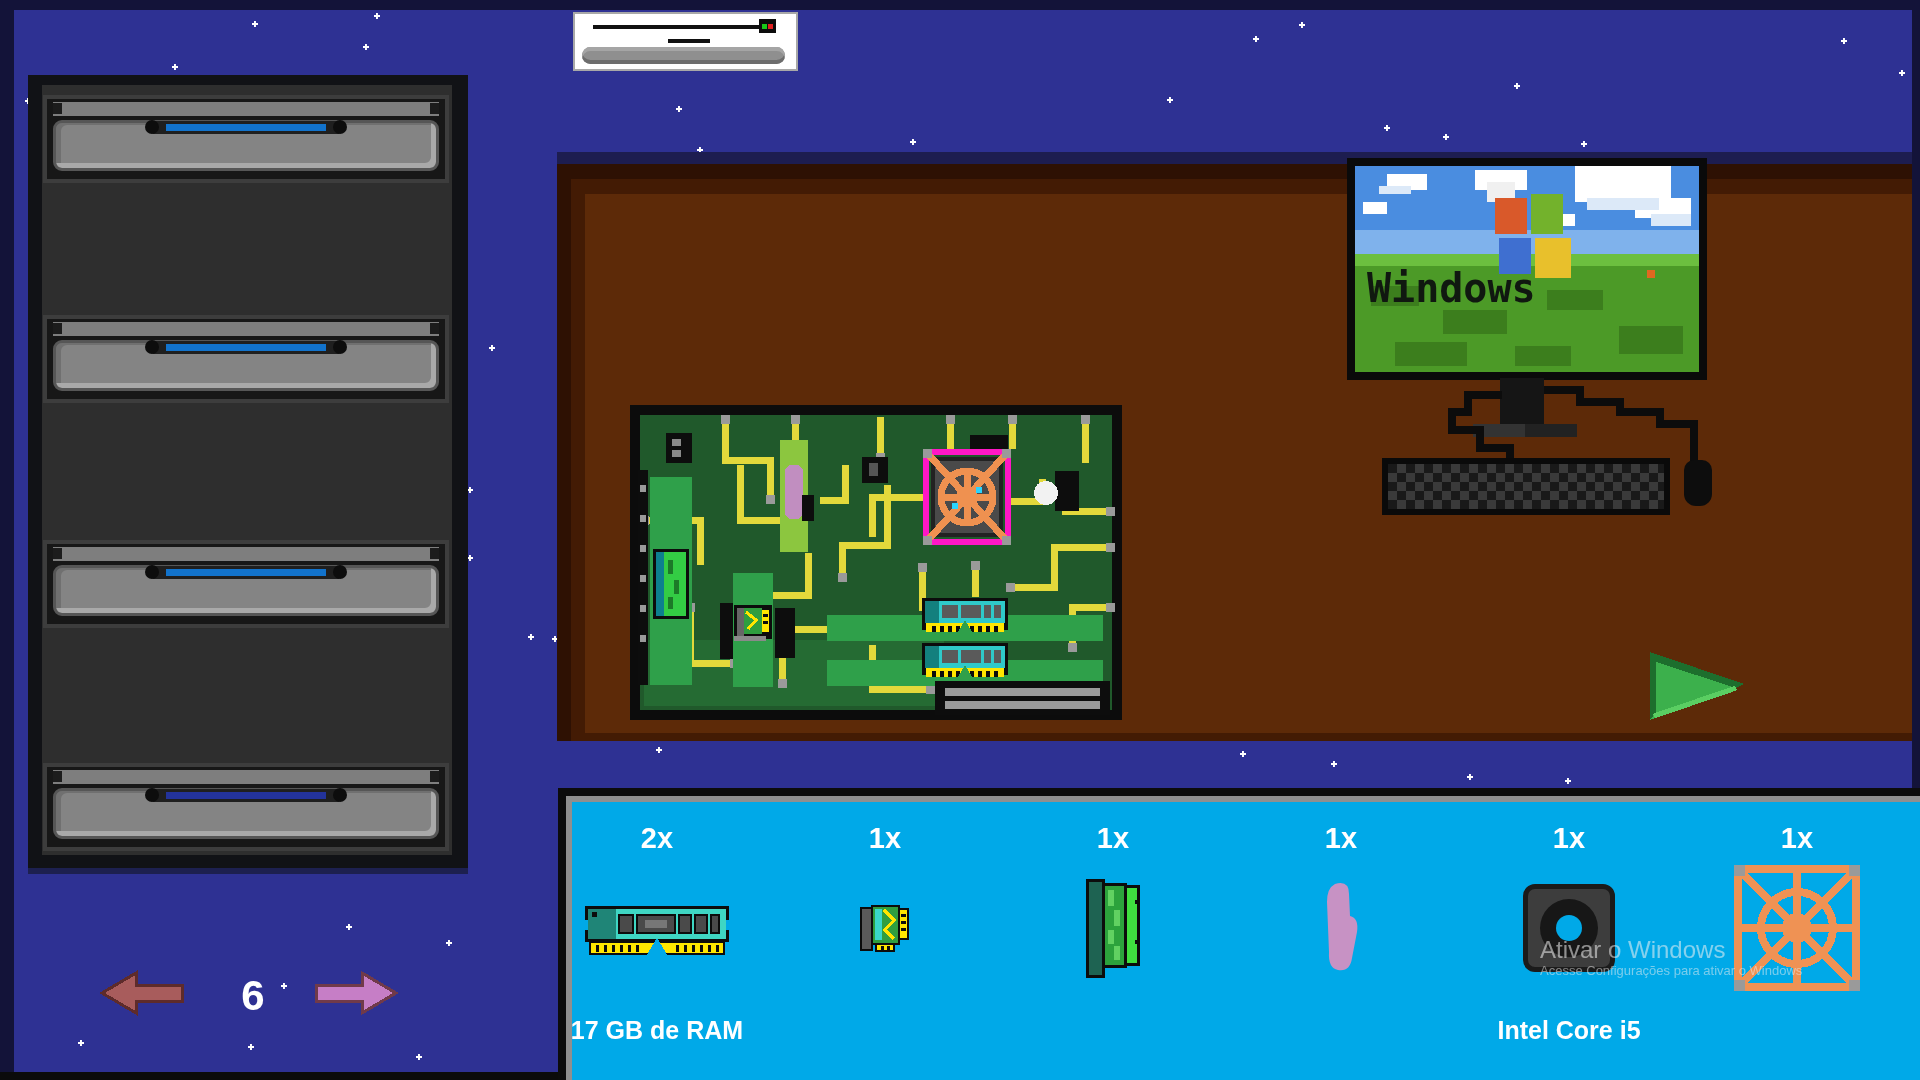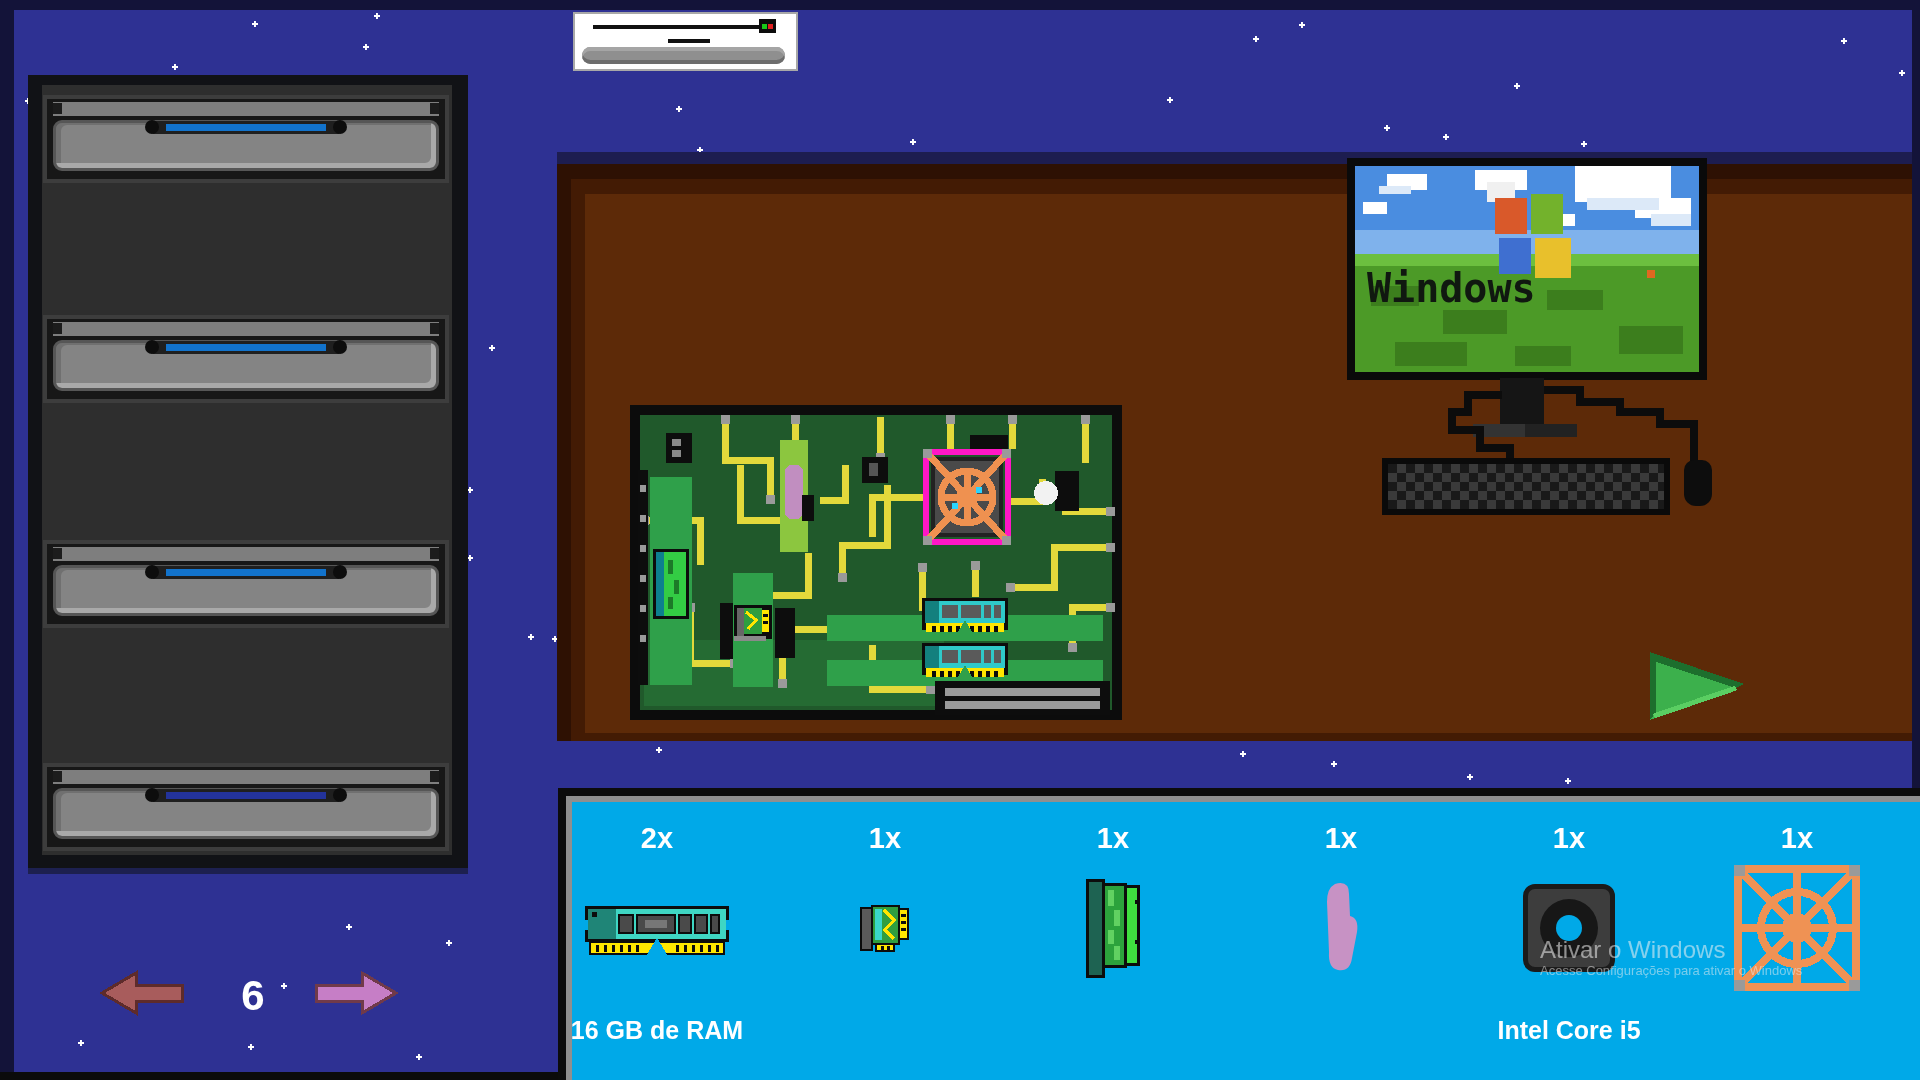--- a/index.html
+++ b/index.html
@@ -624,21 +624,21 @@
               <rect x="118" y="47" width="3" height="7"></rect>
             <rect x="126" y="47" width="3" height="7"></rect>
               <rect x="134" y="47" width="3" height="7"></rect>
           </g>
           <polygon points="64,58 75,40 86,58" fill="#00a9e8"></polygon>
           <rect x="0" y="22" width="6" height="10" fill="#00a9e8"></rect>
           <rect x="144" y="22" width="6" height="10" fill="#00a9e8"></rect>
         </svg>
       </div>
       <div class="inv-name">
-        <span>16 GB de RAM</span>
+        <span>17 GB de RAM</span>
           <span></span>
       </div>
     </div>
 
     <div class="inv-item" style="left:205px">
       <div class="inv-count">1x</div>
       <div class="inv-icon">
         <svg width="58" height="58" viewBox="0 0 58 58" shape-rendering="crispEdges">
           <rect x="5" y="9" width="11" height="42" fill="#5a5a5a" stroke="#0c0c0c" stroke-width="2"></rect>
           <rect x="16" y="7" width="27" height="38" fill="#2f9e3f" stroke="#0c0c0c" stroke-width="2"></rect>

